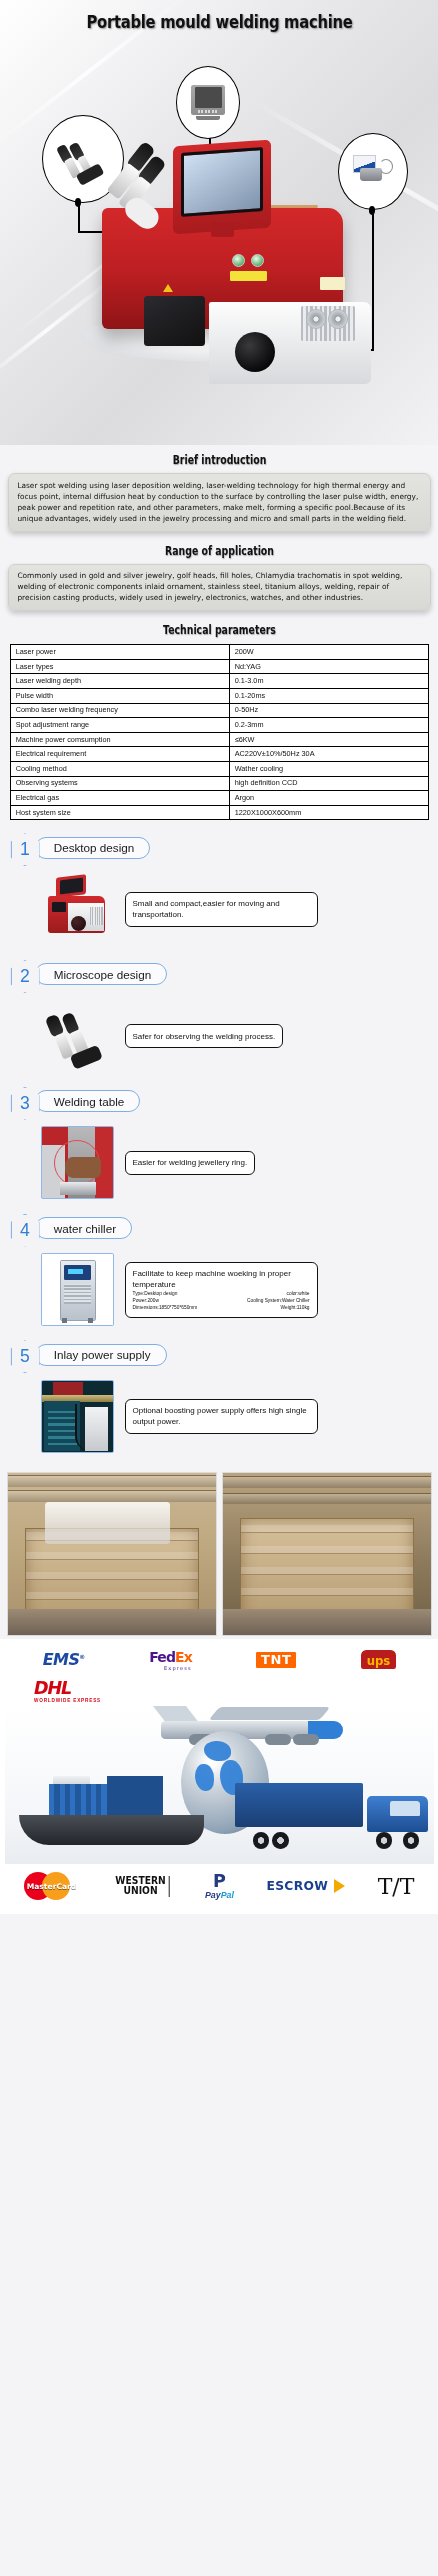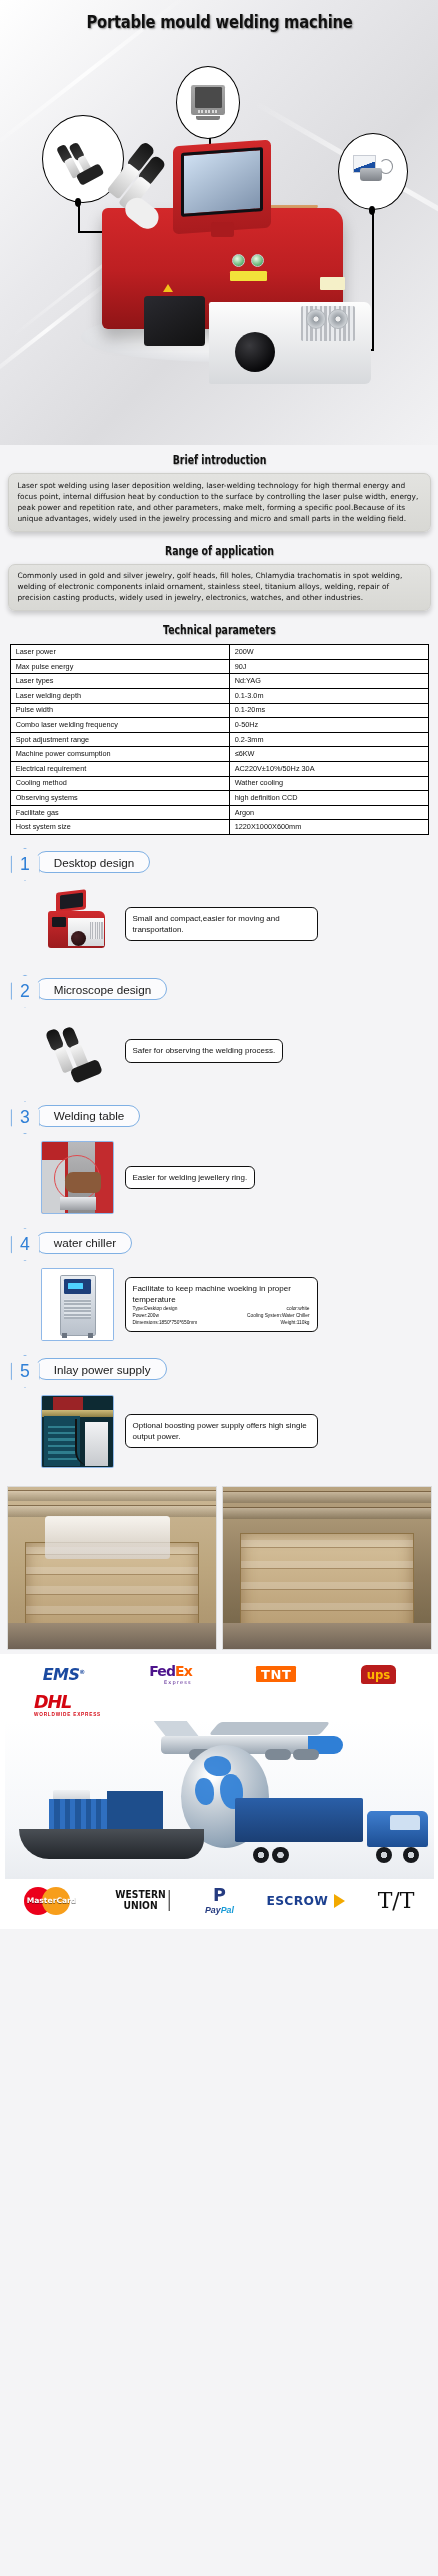--- a/index.html
+++ b/index.html
@@ -403,24 +403,20 @@
   </div>
 
   <div class="sec-head">Technical parameters</div>
   <table class="spec">
     <tbody id="spec-body">
         <tr>
           <td class="k">Laser power</td>
           <td>200W</td>
         </tr>
         <tr>
-          <td class="k">Max pulse energy</td>
-          <td>90J</td>
-        </tr>
-        <tr>
           <td class="k">Laser types</td>
           <td>Nd:YAG</td>
         </tr>
         <tr>
           <td class="k">Laser welding depth</td>
           <td>0.1-3.0m</td>
         </tr>
         <tr>
           <td class="k">Pulse width</td>
           <td>0.1-20ms</td>
@@ -443,21 +439,21 @@
         </tr>
         <tr>
           <td class="k">Cooling method</td>
           <td>Wather cooling</td>
         </tr>
         <tr>
           <td class="k">Observing systems</td>
           <td>high definition CCD</td>
         </tr>
         <tr>
-          <td class="k">Facilitate gas</td>
+          <td class="k">Electrical gas</td>
           <td>Argon</td>
         </tr>
         <tr>
           <td class="k">Host system size</td>
           <td>1220X1000X600mm</td>
         </tr>
       </tbody>
   </table>
 
   <div id="features-root">

